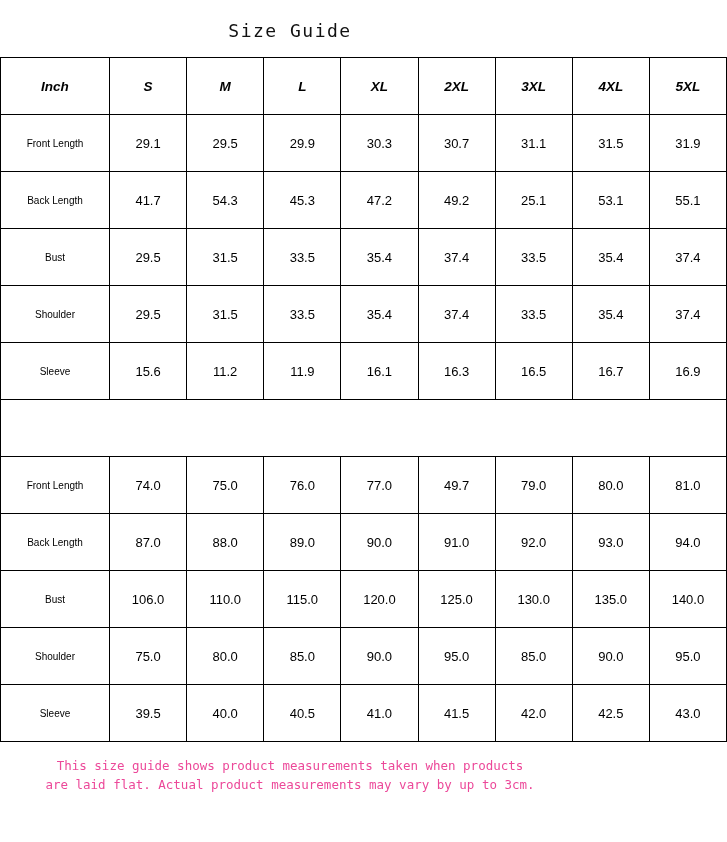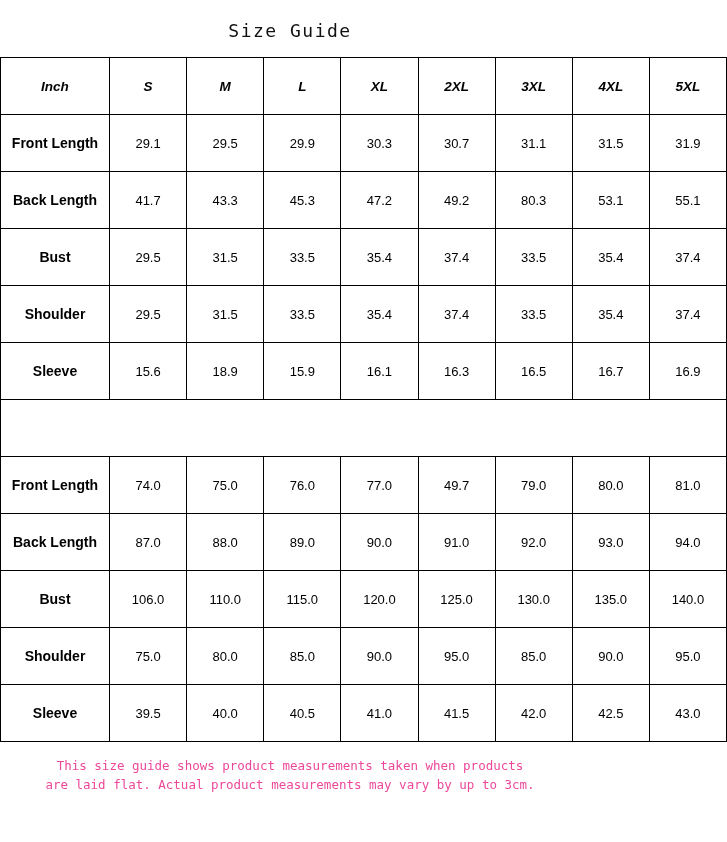--- a/index.html
+++ b/index.html
@@ -44,22 +44,22 @@
     font-size: 13px;
     height: 56px;
     padding: 0;
   }
   table.size-table td.hdr {
     font-weight: bold;
     font-size: 13.5px;
     font-style: italic;
   }
   table.size-table td.rowlabel {
-    font-weight: bold;
-    font-size: 14px;
+    font-weight: normal;
+    font-size: 10px;
   }
   table.size-table col.first {
     width: 109px;
   }
   .spacer {
     height: 56px;
     width: 727px;
     border-left: 1px solid #000000;
     border-right: 1px solid #000000;
     box-sizing: border-box;
@@ -114,25 +114,25 @@
         <td>29.9</td>
         <td>30.3</td>
         <td>30.7</td>
         <td>31.1</td>
         <td>31.5</td>
         <td>31.9</td>
       </tr>
       <tr>
         <td class="rowlabel">Back Length</td>
         <td>41.7</td>
-        <td>43.3</td>
+        <td>54.3</td>
         <td>45.3</td>
         <td>47.2</td>
         <td>49.2</td>
-        <td>80.3</td>
+        <td>25.1</td>
         <td>53.1</td>
         <td>55.1</td>
       </tr>
       <tr>
         <td class="rowlabel">Bust</td>
         <td>29.5</td>
         <td>31.5</td>
         <td>33.5</td>
         <td>35.4</td>
         <td>37.4</td>
@@ -147,22 +147,22 @@
         <td>33.5</td>
         <td>35.4</td>
         <td>37.4</td>
         <td>33.5</td>
         <td>35.4</td>
         <td>37.4</td>
       </tr>
       <tr>
         <td class="rowlabel">Sleeve</td>
         <td>15.6</td>
-        <td>18.9</td>
-        <td>15.9</td>
+        <td>11.2</td>
+        <td>11.9</td>
         <td>16.1</td>
         <td>16.3</td>
         <td>16.5</td>
         <td>16.7</td>
         <td>16.9</td>
       </tr>
     </tbody>
   </table>
 
   <div class="spacer"></div>

